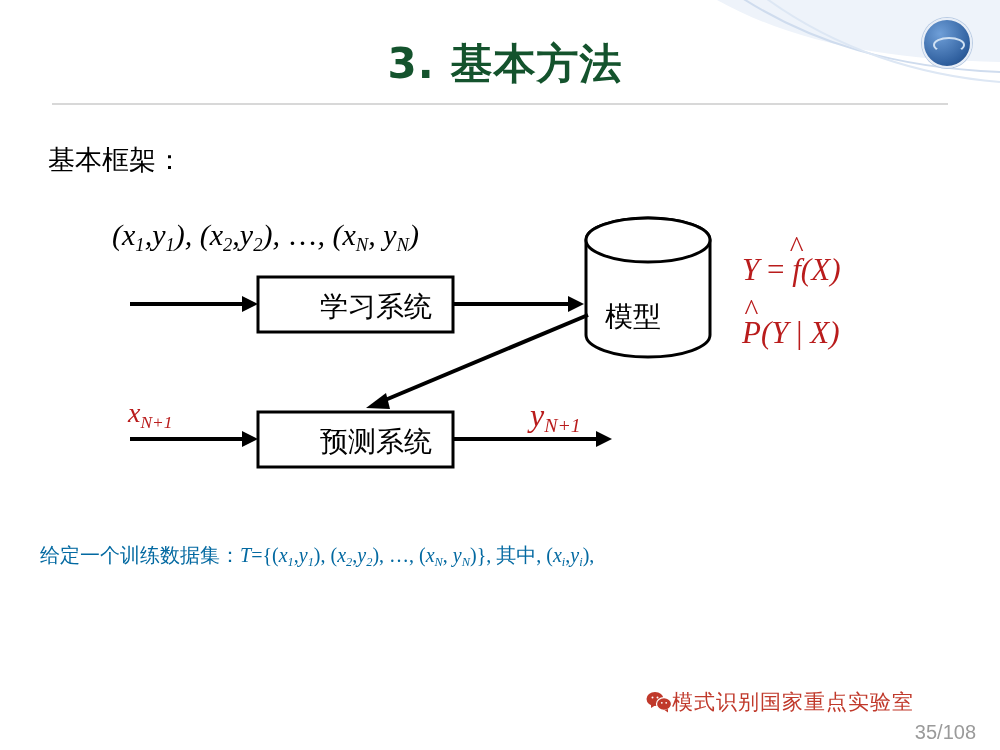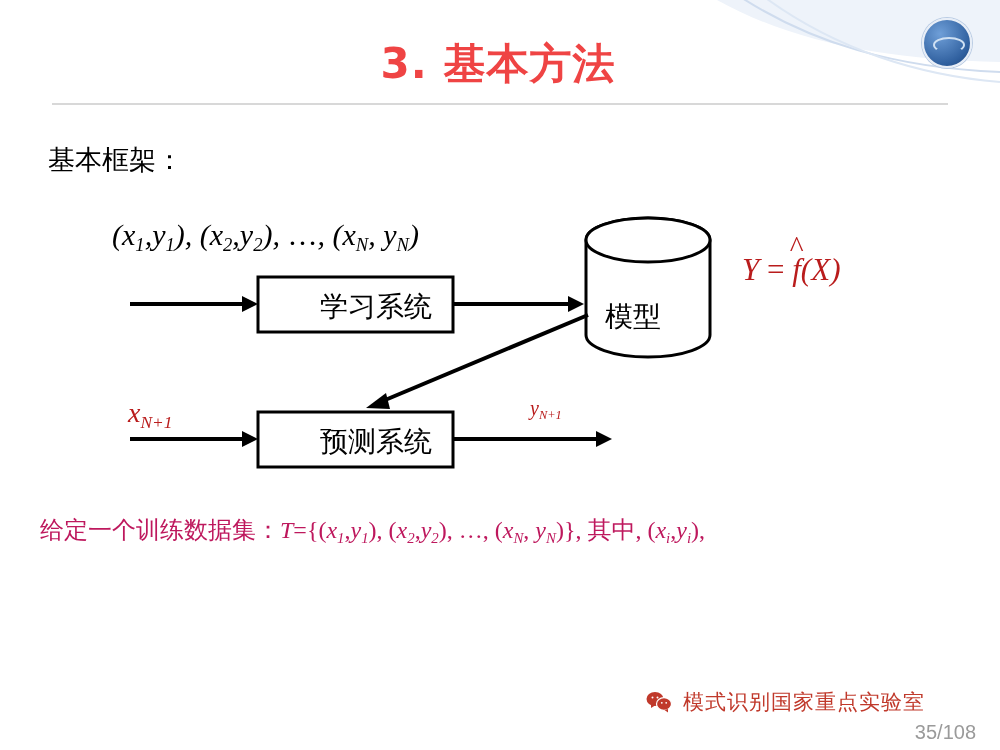--- a/index.html
+++ b/index.html
@@ -48,27 +48,27 @@
     top: 17px;
     width: 28px;
     height: 12px;
     border-radius: 50%;
     border: 2px solid #cfe0f3;
     border-bottom-color: transparent;
   }
   .title {
     position: absolute;
     top: 36px;
-    left: 8px;
+    left: 15px;
     width: 980px;
     text-align: center;
     font-family: "DejaVu Sans", sans-serif;
     font-weight: bold;
     font-size: 42px;
-    color: #ef4444;
+    color: #14532d;
     letter-spacing: 1px;
   }
   .title-rule {
     position: absolute;
     top: 103px;
     left: 52px;
     width: 896px;
     height: 2px;
     background: #d8d8d8;
   }
@@ -127,21 +127,21 @@
     font-family: "Liberation Serif", serif;
     font-style: italic;
     font-size: 31px;
     color: #b91c1c;
     white-space: nowrap;
   }
   .math .up { font-style: normal; }
   .eq1 { left: 742px; top: 47px; }
   .eq2 { left: 742px; top: 110px; }
   .xin  { left: 128px; top: 192px; font-size: 28px; }
-  .yout { left: 530px; top: 192px; font-size: 20px; }
+  .yout { left: 530px; top: 192px; font-size: 32px; }
   .sub {
     font-size: 0.62em;
     vertical-align: -0.32em;
     font-style: italic;
   }
   .hat {
     position: relative;
     display: inline-block;
   }
   .hat::before {
@@ -150,36 +150,36 @@
     left: 50%;
     transform: translateX(-50%);
     top: -0.72em;
     font-style: normal;
     font-size: 0.95em;
   }
   
   .body-text {
     position: absolute;
     left: 40px;
-    top: 512px;
+    top: 540px;
     width: 930px;
     font-family: "Liberation Serif", serif;
-    font-size: 24px;
+    font-size: 20px;
     line-height: 1.55;
-    color: #be185d;
+    color: #0369a1;
   }
   .body-text i { font-style: italic; }
   
   .footer {
     position: absolute;
     left: 646px;
     top: 688px;
     display: flex;
     align-items: center;
-    gap: 11px;
+    gap: 0;
   }
   .wechat-icon {
     width: 26px;
     height: 22px;
     position: relative;
   }
   .footer-text {
     font-family: "DejaVu Sans", sans-serif;
     font-size: 21px;
     color: #c0392b;
@@ -242,20 +242,23 @@
     <div class="dataset-label">
       (<i>x</i><span class="sub">1</span>,<i>y</i><span class="sub">1</span>), (<i>x</i><span class="sub">2</span>,<i>y</i><span class="sub">2</span>), <span class="up">…</span>, (<i>x</i><span class="sub">N</span>, <i>y</i><span class="sub">N</span>)
     </div>
 
     <div class="box-label learn-label">学习系统</div>
     <div class="box-label predict-label">预测系统</div>
     <div class="model-label">模型</div>
 
     <div class="math eq1">
       <i>Y</i> <span class="up">=</span> <span class="hat"><i>f</i></span>(<i>X</i>)
+    </div>
+    <div class="math eq2">
+      <span class="hat"><i>P</i></span>(<i>Y</i> <span class="up">|</span> <i>X</i>)
     </div>
 
     <div class="math xin">
       <i>x</i><span class="sub">N+1</span>
     </div>
     <div class="math yout">
       <i>y</i><span class="sub">N+1</span>
     </div>
   </div>
 

